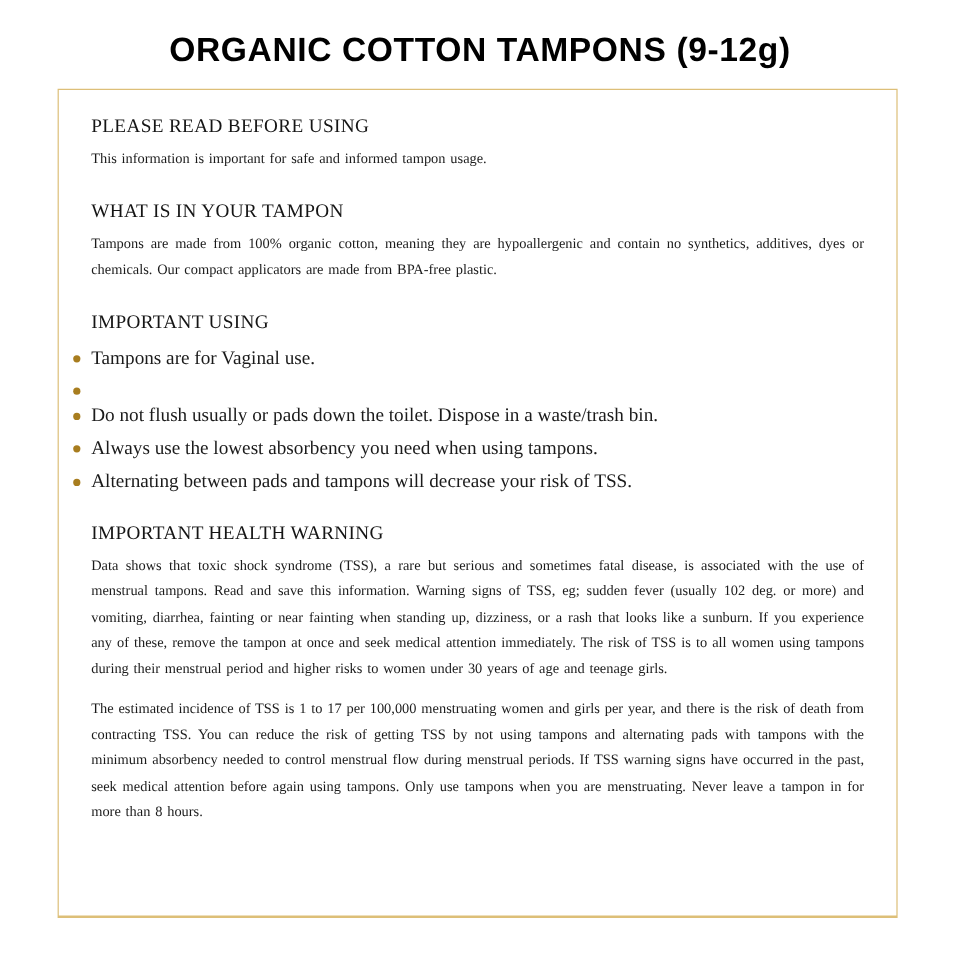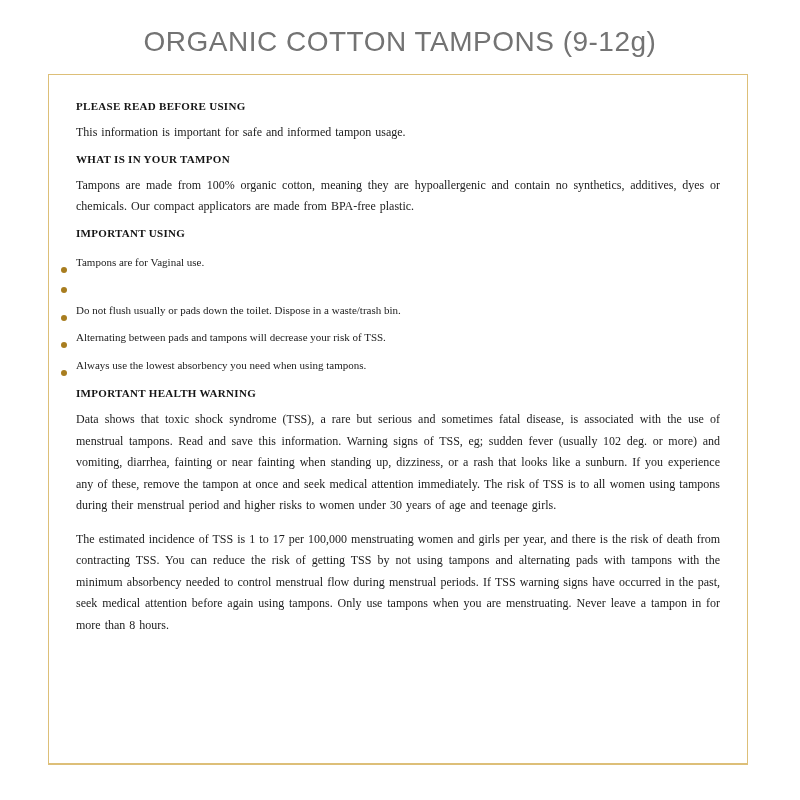--- a/index.html
+++ b/index.html
@@ -10,60 +10,60 @@
     color: #1b1b1b;
     -webkit-font-smoothing: antialiased;
   }
   .page {
     width: 800px; height: 800px;
     padding-top: 23px;
     overflow: hidden;
   }
   .title {
     font-family: "Liberation Sans", sans-serif;
-    font-weight: 400;
+    font-weight: 700;
     font-size: 28px;
     letter-spacing: 0.5px;
     line-height: 37px;
     text-align: center;
-    color: #737373;
+    color: #000000;
   }
   .info-box {
     width: 700px;
     min-height: 691px;
     margin: 14px 0 0 48px;
     border: 1px solid #ddbf78;
     border-bottom-width: 2px;
     padding: 20px 27px 16px 27px;
   }
-  .sec { margin-top: 4px; }
+  .sec { margin-top: 22px; }
   .sec:first-child { margin-top: 0; }
   .sec h2 {
-    font-size: 11px;
-    font-weight: 700;
+    font-size: 16px;
+    font-weight: 400;
     letter-spacing: 0.3px;
     line-height: 22px;
     margin-bottom: 5px;
     color: #151515;
   }
   .body {
     font-size: 12px;
     line-height: 21.5px;
     word-spacing: 1px;
   }
   .justify { text-align: justify; font-family: Liberation Serif, serif; }
   .warning-paras p + p { margin-top: 12px; }
   ul.tips { list-style: none; margin-top: 8px; }
   .tip {
     display: flex;
-    align-items: flex-end;
+    align-items: flex-start;
     gap: 9px;
     margin-left: -15px;
     margin-bottom: 6.5px;
-    font-size: 11px;
+    font-size: 16px;
     line-height: 21px;
   }
   .dot {
     flex: 0 0 6px;
     width: 6px; height: 6px;
     border-radius: 50%;
     background: #a87d1f;
     margin-top: 8px;
   }
 </style>
@@ -95,25 +95,25 @@
         </li>
         <li class="tip">
           <span class="dot"></span>
         </li>
         <li class="tip">
           <span class="dot"></span>
           <span class="tip-text">Do not flush usually or pads down the toilet. Dispose in a waste/trash bin.</span>
         </li>
         <li class="tip">
           <span class="dot"></span>
-          <span class="tip-text">Alternating between pads and tampons will decrease your risk of  TSS.</span>
+          <span class="tip-text">Always use the lowest absorbency you need when using tampons.</span>
         </li>
         <li class="tip">
           <span class="dot"></span>
-          <span class="tip-text">Always use the lowest absorbency you need when using tampons.</span>
+          <span class="tip-text">Alternating between pads and tampons will decrease your risk of  TSS.</span>
         </li>
       </ul>
     </section>
 
     <section class="sec warning-paras">
       <h2>IMPORTANT HEALTH WARNING</h2>
       <p class="body justify">Data shows that toxic shock syndrome (TSS), a rare but serious and sometimes fatal disease, is associated with the use of  menstrual tampons. Read and save this information. Warning signs of  TSS, eg; sudden fever (usually 102 deg. or more) and vomiting, diarrhea, fainting or near fainting when standing up, dizziness, or a rash that looks like a sunburn. If you experience any of  these, remove the tampon at once and seek medical attention immediately. The risk of  TSS is to all women using tampons during their menstrual period and higher risks to women under 30 years of  age and teenage girls.</p>
       <p class="body justify">The estimated incidence of  TSS is 1 to 17 per 100,000 menstruating women and girls per year, and there is the risk of  death from contracting TSS. You can reduce the risk of getting TSS by not using tampons and alternating pads with tampons with the minimum absorbency needed to control menstrual flow during menstrual periods. If  TSS warning signs have occurred in the past, seek medical attention before again using tampons. Only use tampons when you are menstruating. Never leave a tampon in for more than 8 hours.</p>
     </section>
 

